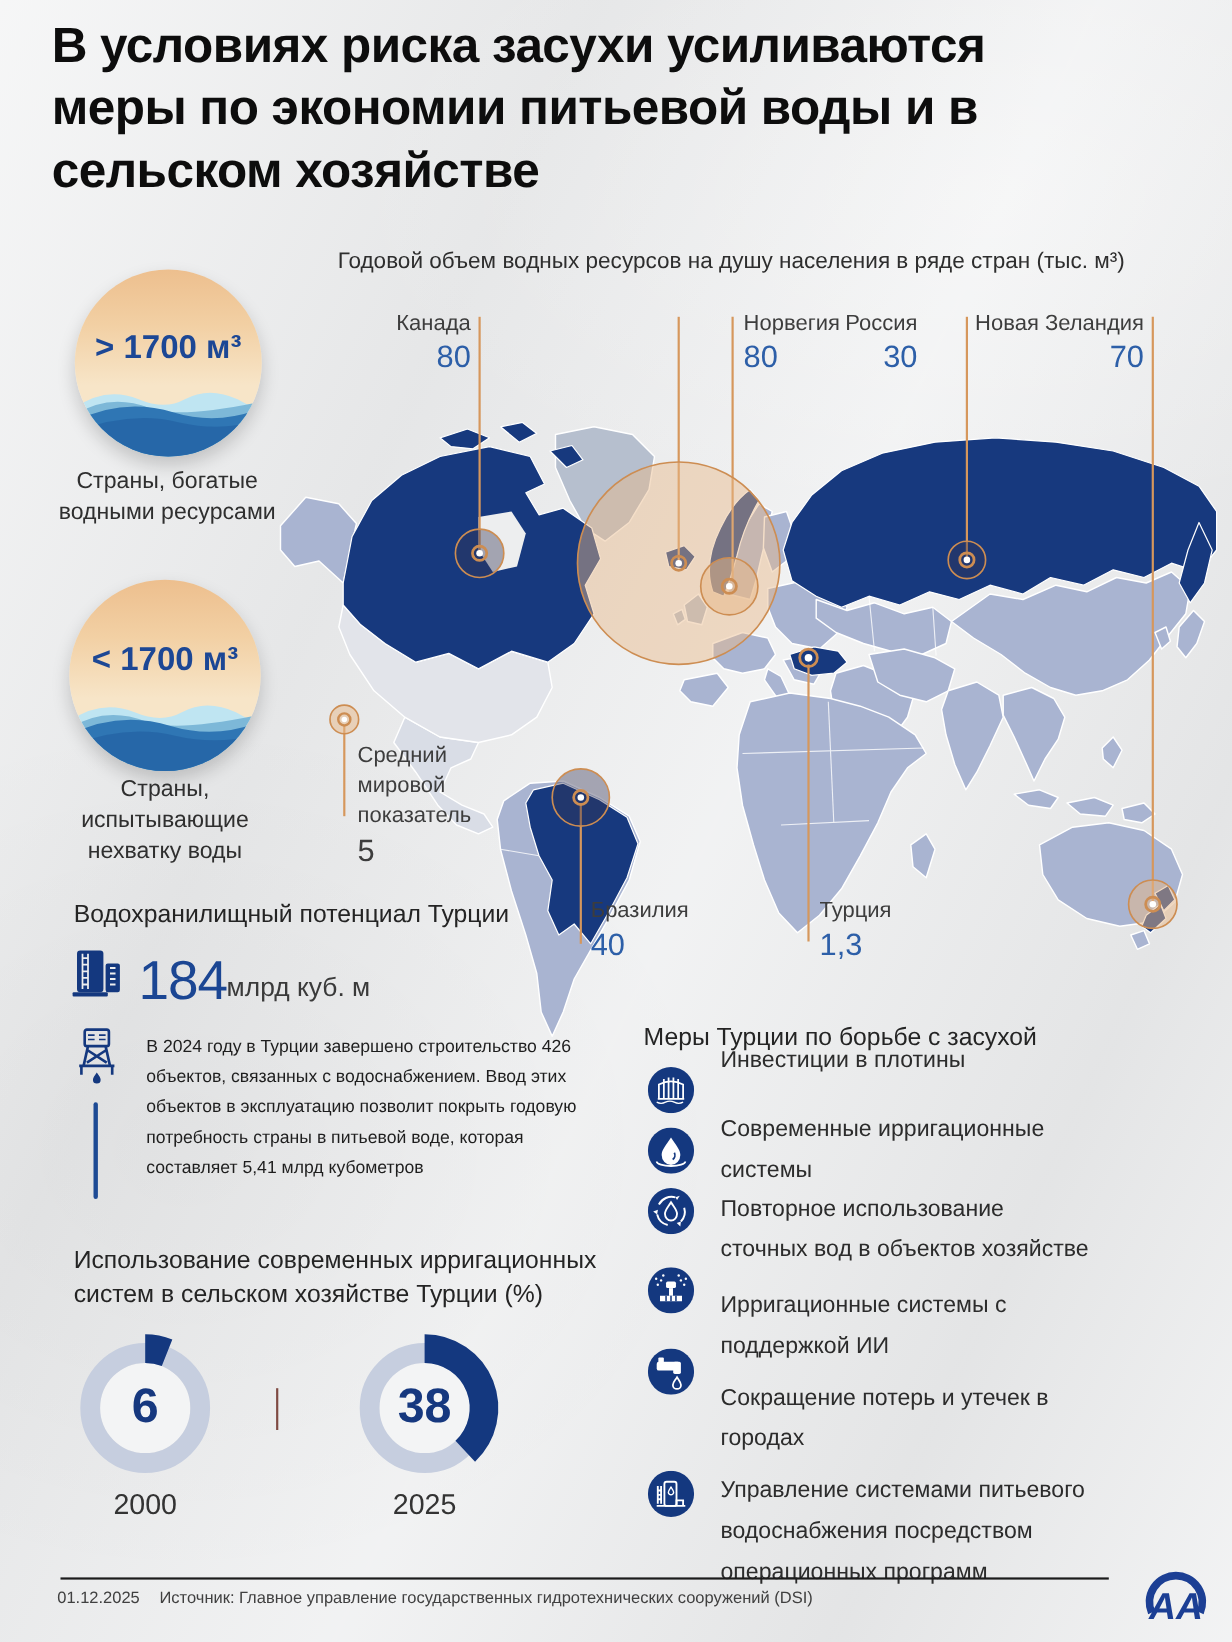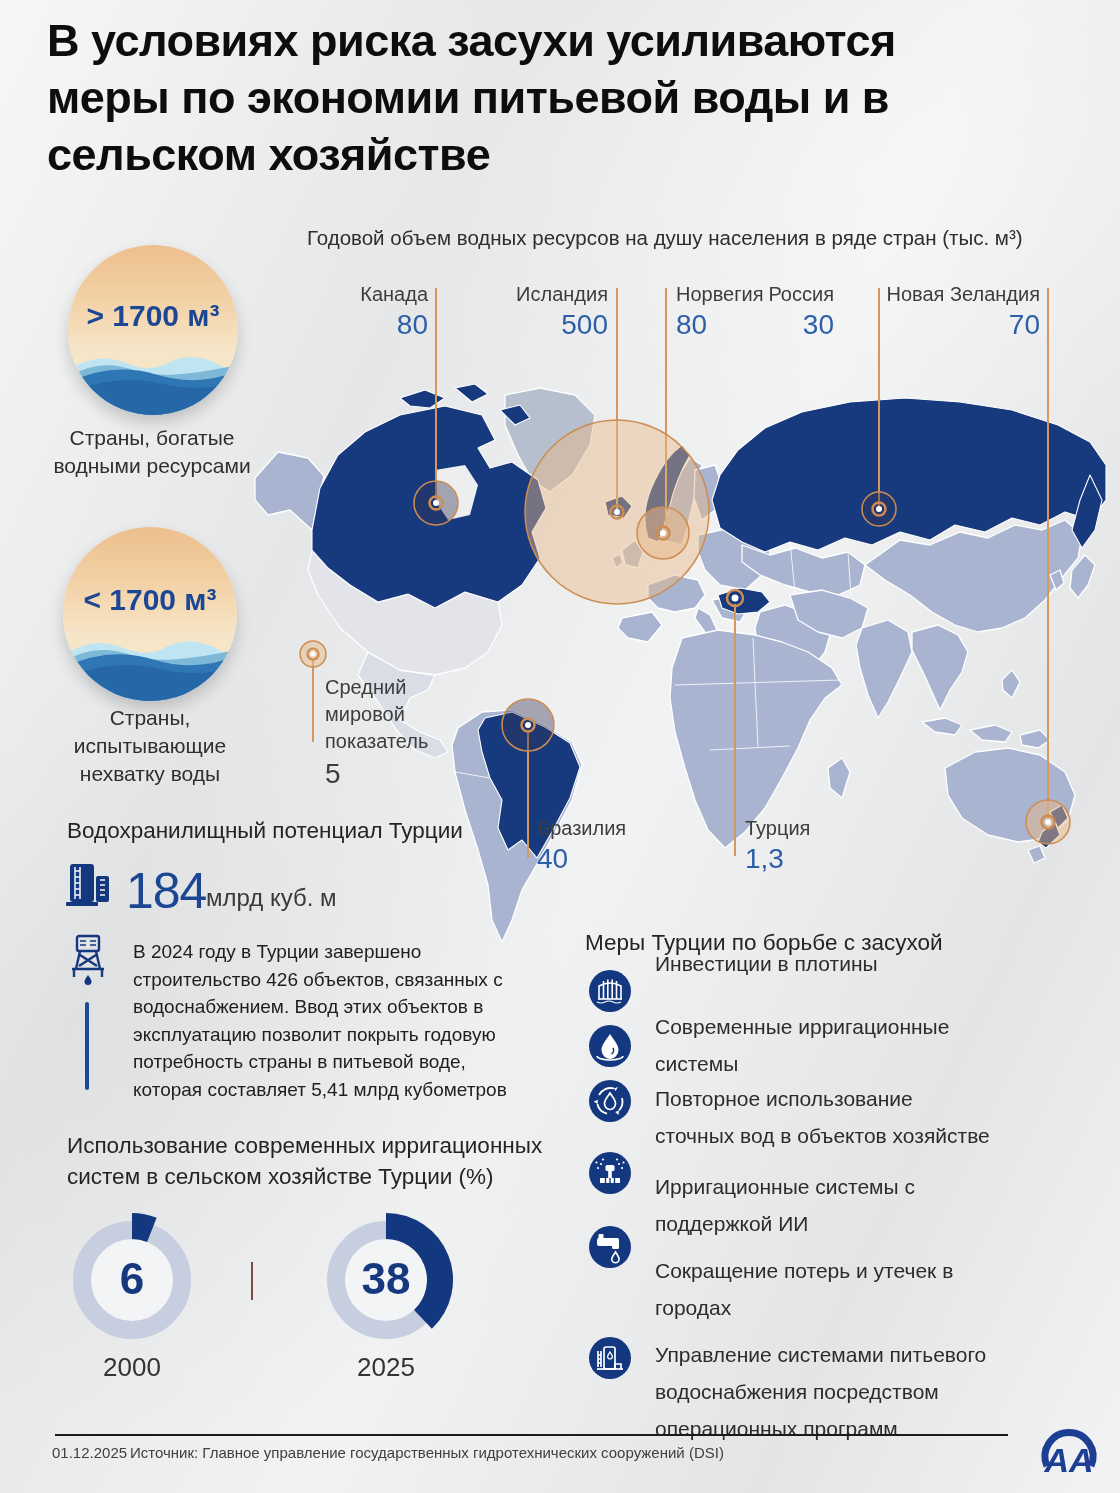--- a/index.html
+++ b/index.html
@@ -27,21 +27,21 @@
   .legend-caption{font-size:21px;line-height:28px;color:#2f2f2f;text-align:center;}
   
   .co-name{font-size:20px;color:#3d3d3d;}
   .co-val{font-size:28px;color:#2d5fa8;margin-top:3px;}
   .co-right{text-align:right;}
   .co-dark .co-val{color:#3d3d3d;}
   
   .sec-title{font-size:22.5px;color:#242424;}
   .big-num{font-size:50px;font-weight:normal;color:#1b4693;letter-spacing:-1px;}
   .big-unit{font-size:24px;color:#3a3a3a;}
-  .paragraph{font-size:19px;line-height:27.5px;color:#1e1e1e;}
+  .paragraph{font-size:16px;line-height:27.5px;color:#1e1e1e;}
   .blue-rod{width:4px;background:#1d4a94;border-radius:2px;}
   
   .donut-label{font-size:26px;color:#333;text-align:center;}
   .donut-value{font-size:44px;font-weight:bold;color:#16387f;text-align:center;}
   .divider{width:2px;background:#7f4a42;}
   
   .measure-icon{width:42px;height:42px;}
   .measure-text{font-size:21px;line-height:37px;color:#2c2c2c;width:340px;}
   
   .footer-line{height:2px;background:#1b1b1b;}
@@ -193,24 +193,20 @@
             <circle cx="63" cy="374" r="2.5" fill="#fff"></circle>
           </g>
       </g>
     </g>
   </svg>
 
   <div class="abs co-right" style="left:278px;top:283px;width:150px">
     <div class="co-name">Канада</div>
     <div class="co-val">80</div>
   </div>
-  <div class="abs co-right" style="left:448px;top:283px;width:160px">
-    <div class="co-name">Исландия</div>
-    <div class="co-val">500</div>
-  </div>
   <div class="abs" style="left:676px;top:283px;width:150px">
     <div class="co-name">Норвегия</div>
     <div class="co-val">80</div>
   </div>
   <div class="abs co-right" style="left:684px;top:283px;width:150px">
     <div class="co-name">Россия</div>
     <div class="co-val">30</div>
   </div>
   <div class="abs co-right" style="left:860px;top:283px;width:180px">
     <div class="co-name">Новая Зеландия</div>
@@ -363,19 +359,19 @@
       <path d="M-13,11 h26"></path>
       <path d="M5,11 v-5 h6 v5"></path>
       <path d="M-12,-7 v16 M-9,-7 v16 M-12,-3 h3 M-12,1 h3 M-12,5 h3"></path>
       <path d="M0,-6 c1.4,2 2.4,3.2 2.4,4.5 a2.4,2.4 0 1 1 -4.8,0 c0,-1.3 1,-2.5 2.4,-4.5 z" stroke-width="1.3"></path>
     </g>
   </svg>
   <div class="abs measure-text" style="left:655px;top:1336px">Управление системами питьевого водоснабжения посредством операционных программ</div>
 
   <div class="abs footer-line" style="left:55px;top:1434px;width:953px"></div>
   <div class="abs footer-text" style="left:52px;top:1444px">01.12.2025</div>
-  <div class="abs footer-text" style="left:130px;top:1444px">Источник: Главное управление государственных гидротехнических сооружений (DSI)</div>
+  <div class="abs footer-text" style="left:145px;top:1444px">Источник: Главное управление государственных гидротехнических сооружений (DSI)</div>
   <svg class="abs" style="left:1034px;top:1414px" width="70" height="72" viewBox="0 0 70 72">
     <path d="M13,52 A24,24 0 1 1 57,52" fill="none" stroke="#1c3f94" stroke-width="7"></path>
     <text x="35" y="58" text-anchor="middle" font-size="34" font-weight="bold" font-style="italic" fill="#1c3f94" font-family="Liberation Sans, sans-serif">AA</text>
   </svg>
 
 </div>
 
 </body></html>

